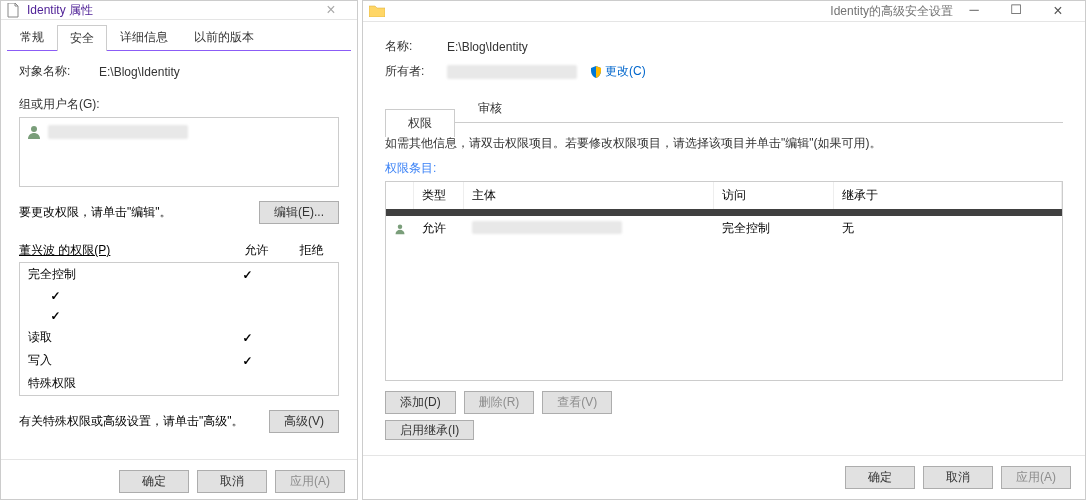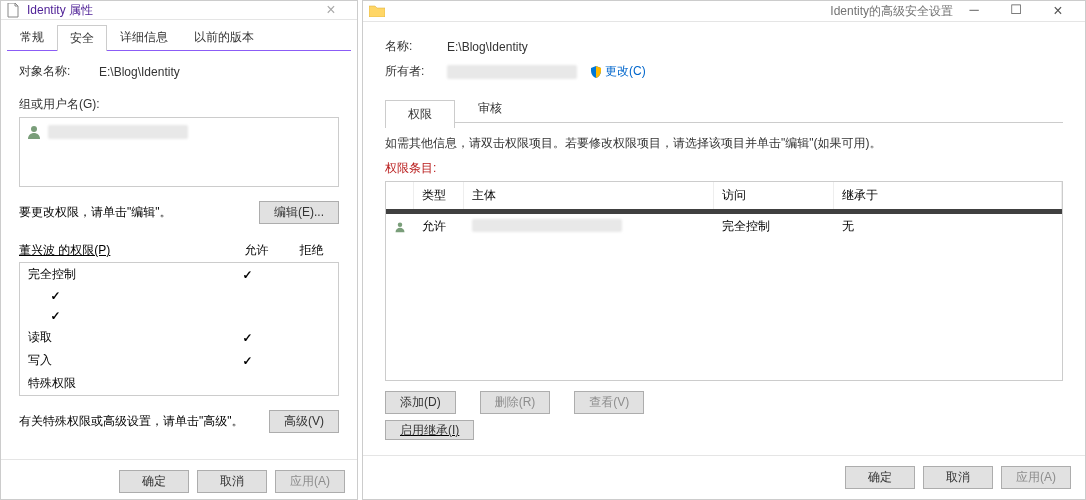--- a/index.html
+++ b/index.html
@@ -55,39 +55,39 @@
     .adv-body { padding: 16px 22px; flex: 1; display: flex; flex-direction: column; }
     .info-row { display: flex; align-items: center; margin-bottom: 8px; }
     .info-label { width: 62px; color: #333; }
     .info-value { color: #333; }
     .owner-blur { background: #e8e8e8; width: 130px; height: 14px; filter: blur(1px); border-radius: 2px; display: inline-block; margin-right: 12px; }
     .shield-icon { display: inline-flex; margin-right: 2px; vertical-align: middle; }
     .change-link { color: #0066cc; cursor: pointer; }
     
     .adv-tabs { display: flex; border-bottom: 1px solid #ccc; margin-top: 6px; }
     .adv-tab { padding: 5px 22px; border: 1px solid transparent; border-bottom: none; cursor: pointer; color: #333; }
-    .adv-tab.active { border-color: #ccc; background: #fff; position: relative; top: 6px; }
+    .adv-tab.active { border-color: #ccc; background: #fff; position: relative; top: 15px; }
     
     .instruction { margin: 12px 0 8px 0; color: #333; }
-    .entries-label { margin-bottom: 4px; color: #b91c1c; }
+    .entries-label { margin-bottom: 4px; color: #3b82f6; }
     
     .entries-table { border: 1px solid #ccc; flex: 1; min-height: 200px; background: #fff; }
-    .et-header { display: flex; border-bottom: 5px solid #404040; background: #fff; }
+    .et-header { display: flex; border-bottom: 7px solid #404040; background: #fff; }
     .et-header > div { padding: 5px 8px; border-right: 1px solid #eee; }
     .et-row { display: flex; padding: 3px 0; align-items: center; }
     .et-row > div { padding: 1px 8px; }
     .col-icon { width: 28px; display:flex; align-items:center; justify-content:center; }
     .col-type { width: 50px; }
     .col-principal { width: 250px; }
     .col-access { width: 120px; }
     .col-inherit { flex: 1; }
     .principal-blur { background: #e8e8e8; width: 150px; height: 13px; filter: blur(1px); border-radius: 2px; display:inline-block; }
     
-    .action-row { display: flex; gap: 24px; margin-top: 10px; }
-    .action-row2 { margin-top: 8px; text-decoration: underline; }
+    .action-row { display: flex; gap: 8px; margin-top: 10px; }
+    .action-row2 { margin-top: 8px; }
     
     .adv-bottom { display: flex; justify-content: flex-end; gap: 8px; padding: 10px 14px; border-top: 1px solid #e5e5e5; }
   </style>
 </head>
 <body>
 
 <div class="props-dialog">
   <div class="titlebar">
     <span class="titlebar-icon">
       <svg width="12" height="15" viewBox="0 0 12 15">

